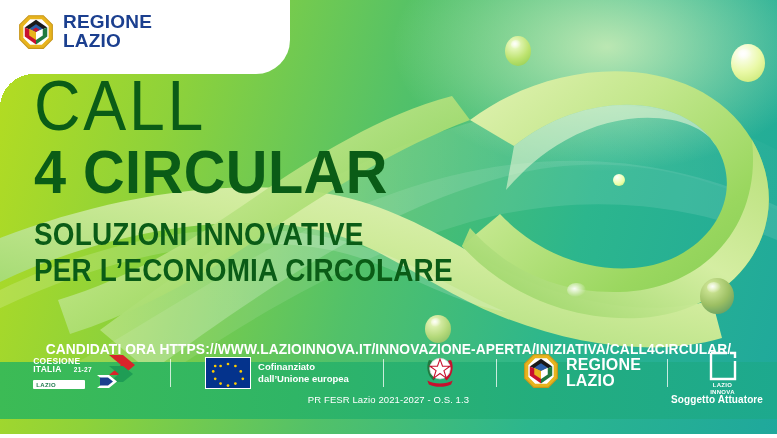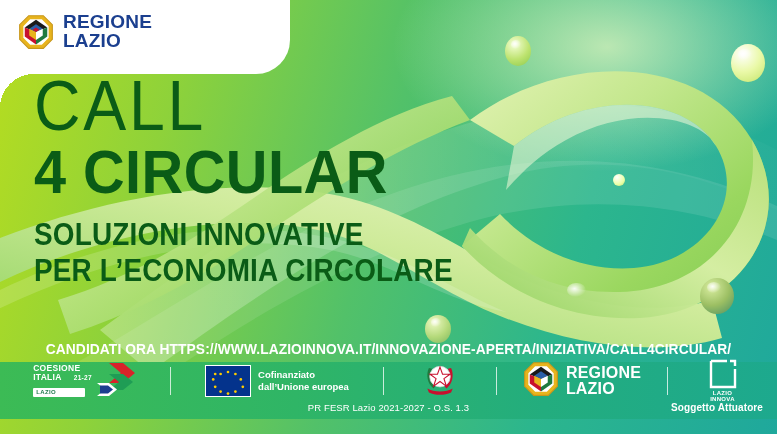--- a/index.html
+++ b/index.html
@@ -114,21 +114,21 @@
     letter-spacing:.1px;
     transform:scaleX(.95);
     white-space:nowrap;
   }
 
   
   .footer{
     position:absolute;left:0;top:362px;width:777px;height:57px;
     z-index:7;
     background:linear-gradient(90deg,#3cbb55 0%, #2fb566 38%, #23ad7e 70%, #1da98e 100%);
-    display:flex;align-items:center;
+    display:flex;align-items:flex-end;
   }
   .footer-inner{
     position:relative;width:777px;height:72px;
   }
   .logos{
     position:absolute;left:0;top:4px;width:777px;height:44px;
     display:flex;align-items:center;
   }
   .slot{display:flex;align-items:center;justify-content:center;height:44px;}
   .divider{

